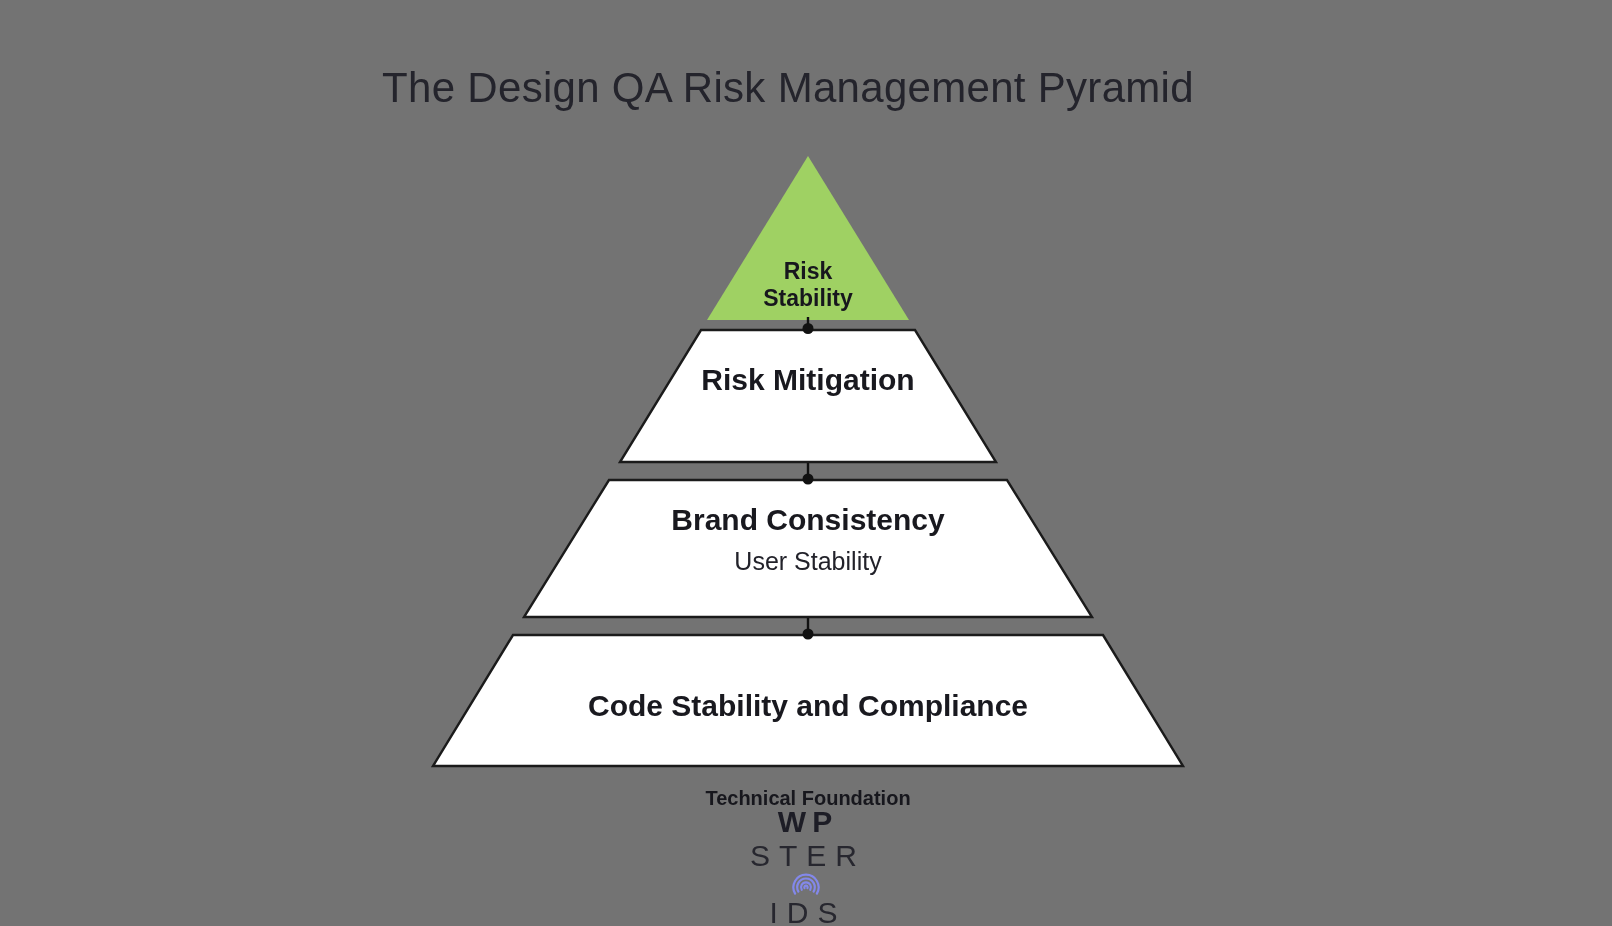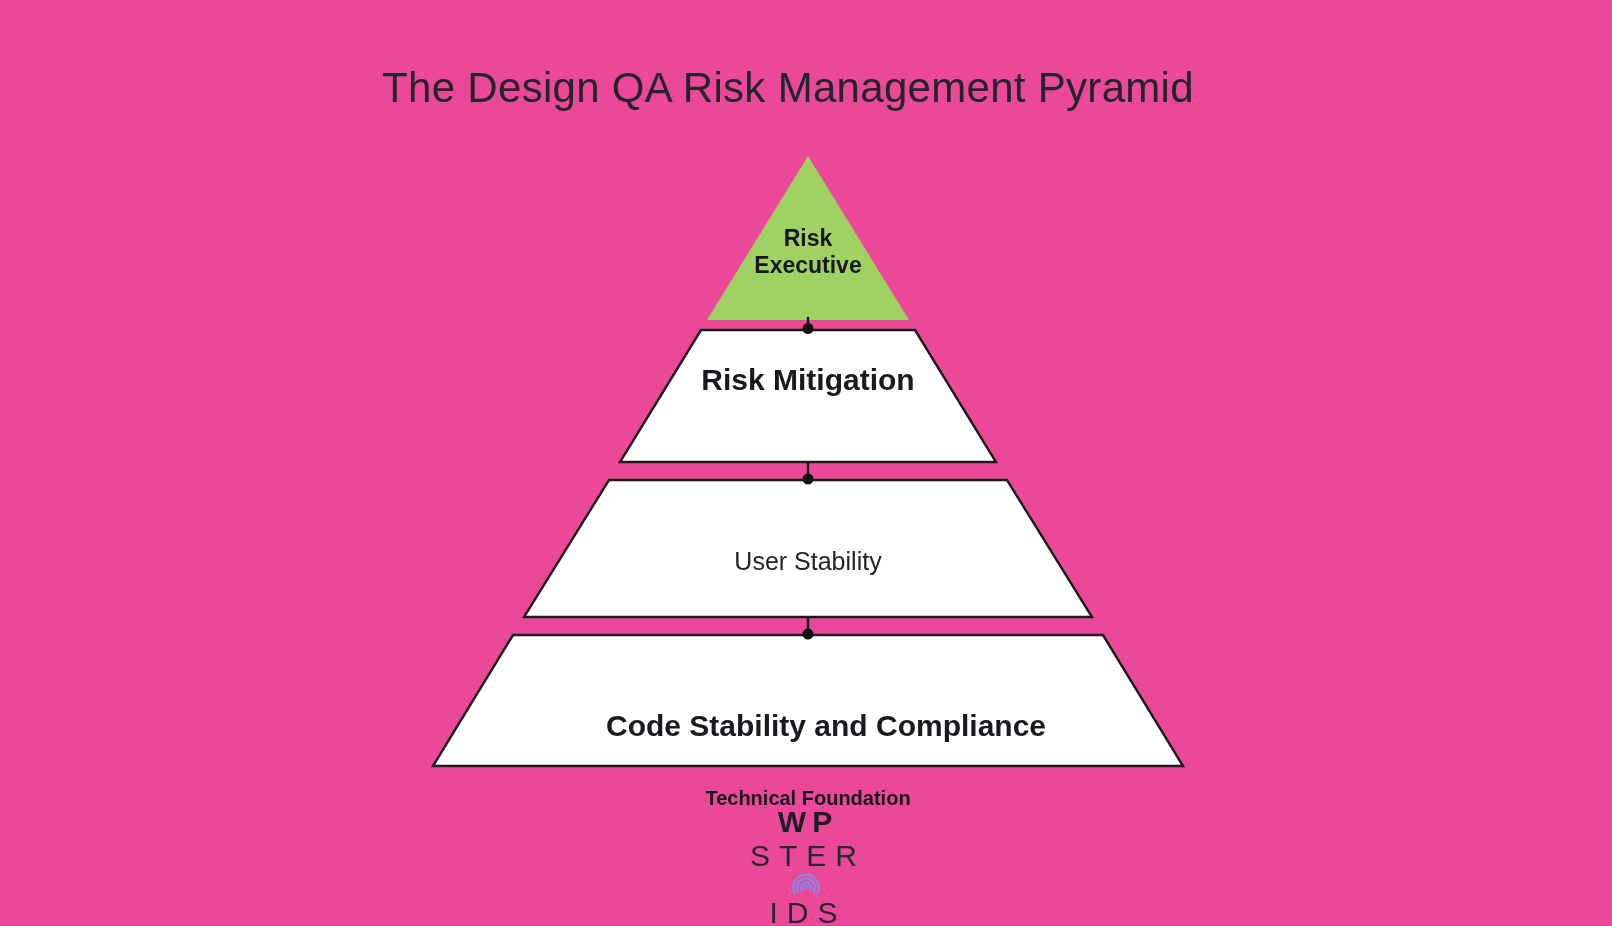--- a/index.html
+++ b/index.html
@@ -1,19 +1,19 @@
 <!DOCTYPE html>
 <html><head>
 <meta charset="utf-8">
 <style>
   html,body{margin:0;padding:0;background:#ffffff;}
   .canvas{
     position:relative;
     width:1612px;height:926px;
-    background:#ec4899;
+    background:#737373;
     overflow:hidden;
     font-family:"Liberation Sans",sans-serif;
     color:#1c1c24;
   }
   .page-title{
     position:absolute;
     left:788px;top:64px;
     transform:translateX(-50%);
     margin:0;
     font-size:42px;
@@ -73,30 +73,31 @@
       <polygon points="513,635 1103,635 1183,766 433,766"></polygon>
     </g>
 
     <g fill="#111111">
       <circle cx="808" cy="328.5" r="5.5"></circle>
       <circle cx="808" cy="479" r="5.5"></circle>
       <circle cx="808" cy="634" r="5.5"></circle>
     </g>
   </svg>
 
-  <div class="t apex-label" style="left:808px;top:252px;">
+  <div class="t apex-label" style="left:808px;top:285px;">
     <span>Risk</span>
-    <span>Executive</span>
+    <span>Stability</span>
   </div>
 
   <div class="t lvl-title" style="left:808px;top:380px;">Risk Mitigation</div>
 
+  <div class="t lvl-title" style="left:808px;top:520px;">Brand Consistency</div>
   <div class="t lvl-sub" style="left:808px;top:561px;">User Stability</div>
 
-  <div class="t lvl-title" style="left:808px;top:726px;margin-left:18px;">Code Stability and Compliance</div>
+  <div class="t lvl-title" style="left:808px;top:706px;">Code Stability and Compliance</div>
 
   <div class="t base-label" style="left:808px;top:798px;">Technical Foundation</div>
 
   <div class="logo">
     <span class="logo-wp">WP</span>
     <span class="logo-light">STER</span>
     <span class="logo-icon">
       <svg width="30" height="23" viewBox="-13.5 -7.5 27 21" xmlns="http://www.w3.org/2000/svg">
         <g fill="none" stroke-width="2" stroke-linecap="round" stroke="#8388ea">
           <path d="M -9.96 11.75 A 11.5 11.5 0 1 1 9.96 11.75"></path>

